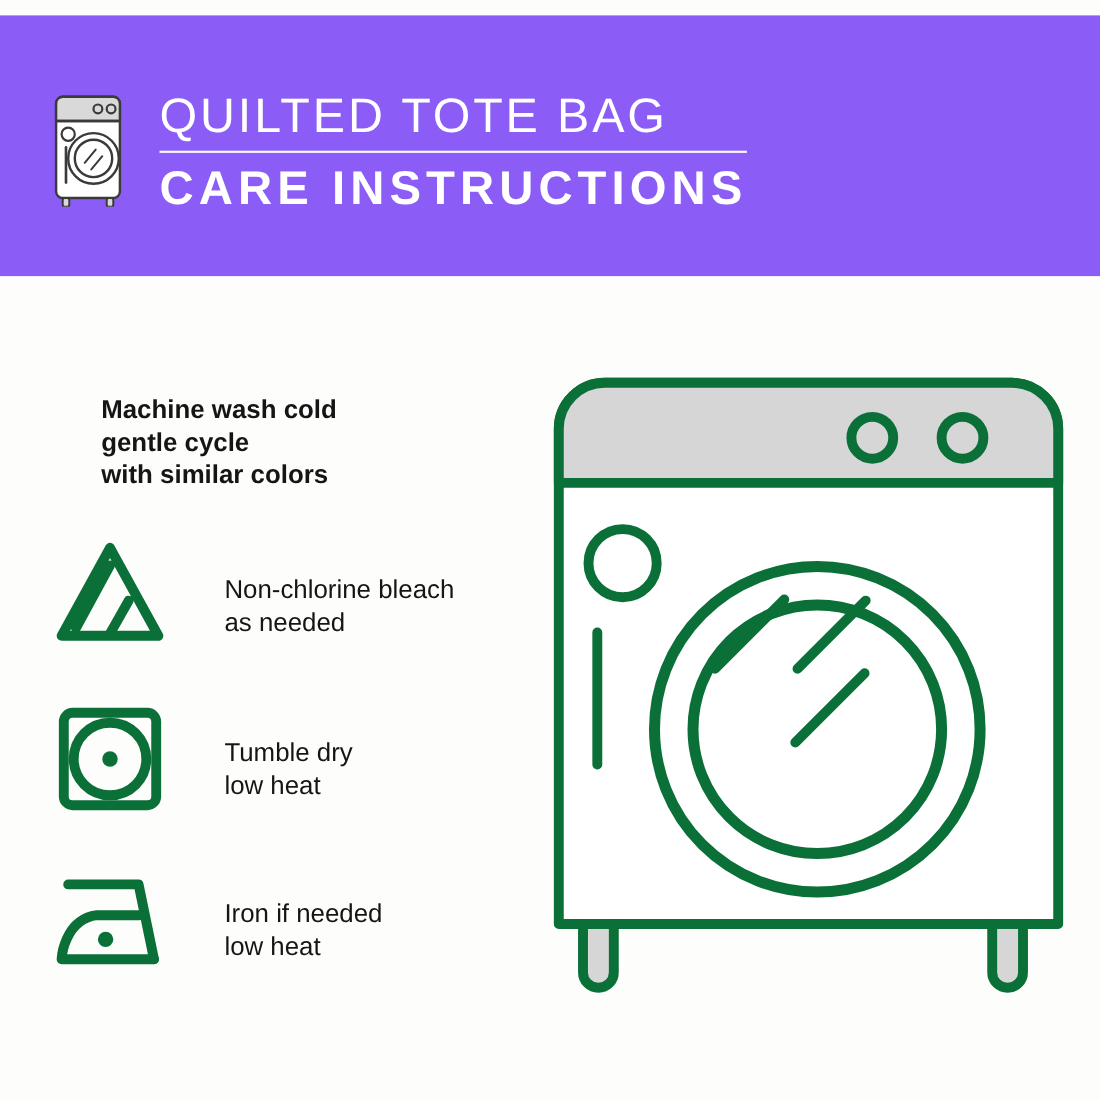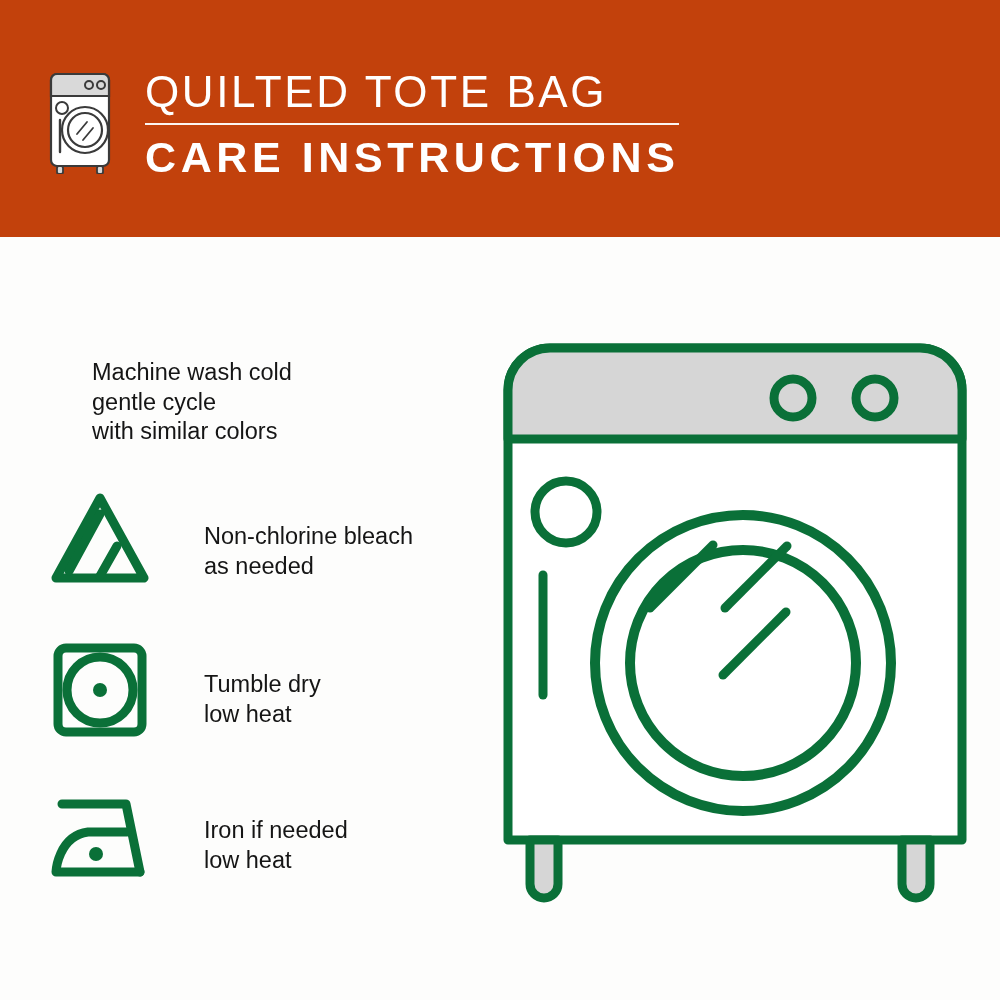--- a/index.html
+++ b/index.html
@@ -12,24 +12,24 @@
     background: #fdfdfc;
     font-family: "Liberation Sans", sans-serif;
     overflow: hidden;
     position: relative;
   }
 
   
   #header-band {
     position: absolute;
     left: 0;
-    top: 0;
+    top: 14px;
     width: 1000px;
     height: 237px;
-    background: #c2410c;
+    background: #8b5cf6;
   }
   #header-inner {
     position: absolute;
     left: 45px;
     top: 66px;
     display: flex;
     flex-direction: row;
     align-items: flex-start;
   }
   #header-logo {
@@ -92,21 +92,21 @@
   }
   .care-text {
     font-size: 23.5px;
     line-height: 29.5px;
     color: #151515;
     font-weight: 400;
     padding-top: 22px;
     margin-left: 44px;
     font-family: "Liberation Sans", sans-serif;
   }
-  .care-row.row-wash .care-text { padding-top: 22px; }
+  .care-row.row-wash .care-text { padding-top: 22px; font-weight: bold; }
   .care-row.row-bleach .care-text { padding-top: 36px; }
   .care-row.row-dry .care-text    { padding-top: 34px; }
   .care-row.row-iron .care-text   { padding-top: 30px; }
 
   
   #machine-illustration {
     position: absolute;
     left: 490px;
     top: 330px;
     width: 490px;

